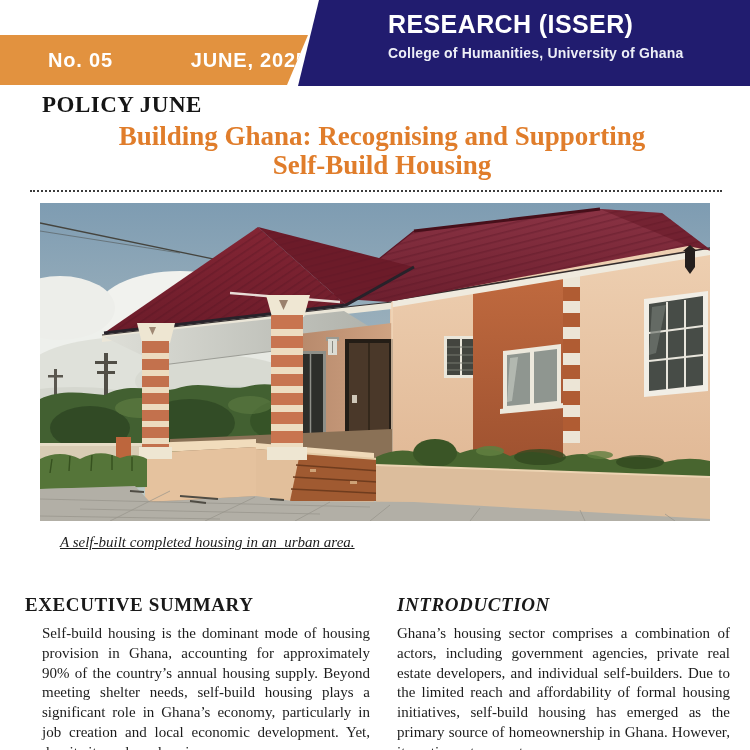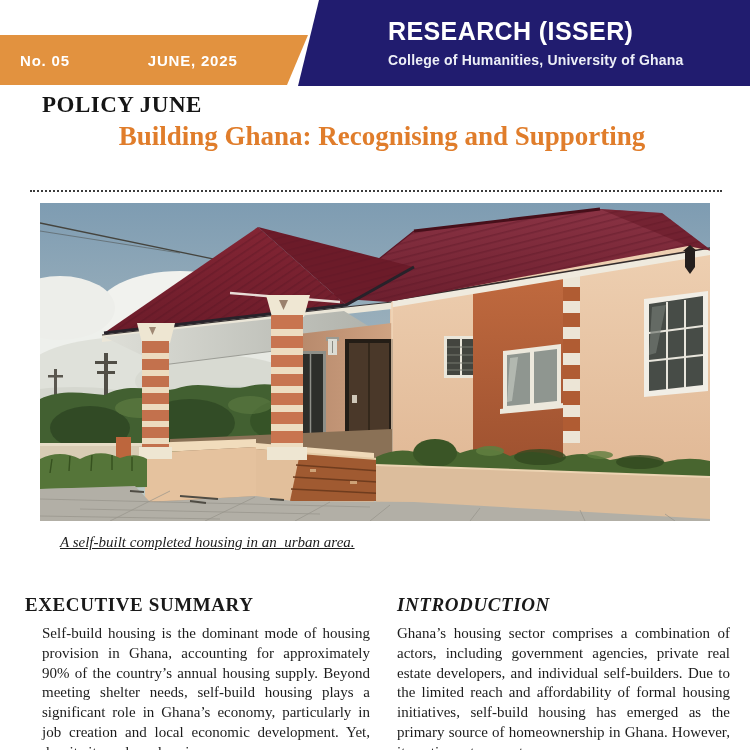--- a/index.html
+++ b/index.html
@@ -8,30 +8,30 @@
     position:relative; width:750px; height:750px;
     background:#ffffff; overflow:hidden;
     font-family:"Liberation Serif", serif;
   }
   
   .navy-block {
     position:absolute; left:288px; top:0; width:462px; height:86px;
     background:#211C6F; color:#fff;
     clip-path:polygon(31px 0, 100% 0, 100% 100%, 10px 100%);
     font-family:"Liberation Sans", sans-serif;
-    padding:17px 0 0 100px;
+    padding:10px 0 0 100px;
   }
   .org-title { font-size:25px; font-weight:700; letter-spacing:.4px; }
   .org-subtitle { font-size:14px; font-weight:700; margin-top:6px; color:#EDEFF7; letter-spacing:.2px; }
   .issue-banner {
     position:absolute; left:0; top:35px; width:308px; height:50px;
     background:#E2923F; color:#fff;
     clip-path:polygon(0 0, 100% 0, calc(100% - 21px) 100%, 0 100%);
-    display:flex; align-items:center; padding-left:20px; gap:78px;
-    font-family:"Liberation Sans", sans-serif; font-size:15px; font-weight:700; letter-spacing:.8px;
+    display:flex; align-items:center; padding-left:48px; gap:78px;
+    font-family:"Liberation Sans", sans-serif; font-size:20px; font-weight:700; letter-spacing:.8px;
   }
   
   .kicker {
     position:absolute; left:42px; top:92px;
     font-size:23px; font-weight:700; color:#151515; letter-spacing:.5px;
   }
   .brief-title {
     position:absolute; left:42px; top:122px; width:680px;
     font-size:27px; line-height:29px; font-weight:700; color:#E07D2B;
   }
@@ -75,20 +75,21 @@
     <div class="org-subtitle">College of Humanities, University of Ghana</div>
   </div>
   <div class="issue-banner" style="background: rgb(226, 146, 63);">
     <span>No. 05</span>
     <span>JUNE, 2025</span>
   </div>
 
   <div class="kicker">POLICY JUNE</div>
   <div class="brief-title" style="color: rgb(224, 125, 43);">
     <span>Building Ghana: Recognising and Supporting</span>
+    <span>Self-Build Housing</span>
   </div>
   <div class="dotted-rule"></div>
 
   <figure class="photo">
     <svg viewBox="0 0 670 318" xmlns="http://www.w3.org/2000/svg">
       <defs>
         <linearGradient id="skyG" x1="0" y1="0" x2="0" y2="1">
           <stop offset="0" stop-color="#7e9cb2"></stop>
             <stop offset="0.55" stop-color="#a5b7bf"></stop>
             <stop offset="1" stop-color="#c3cdc7"></stop>

